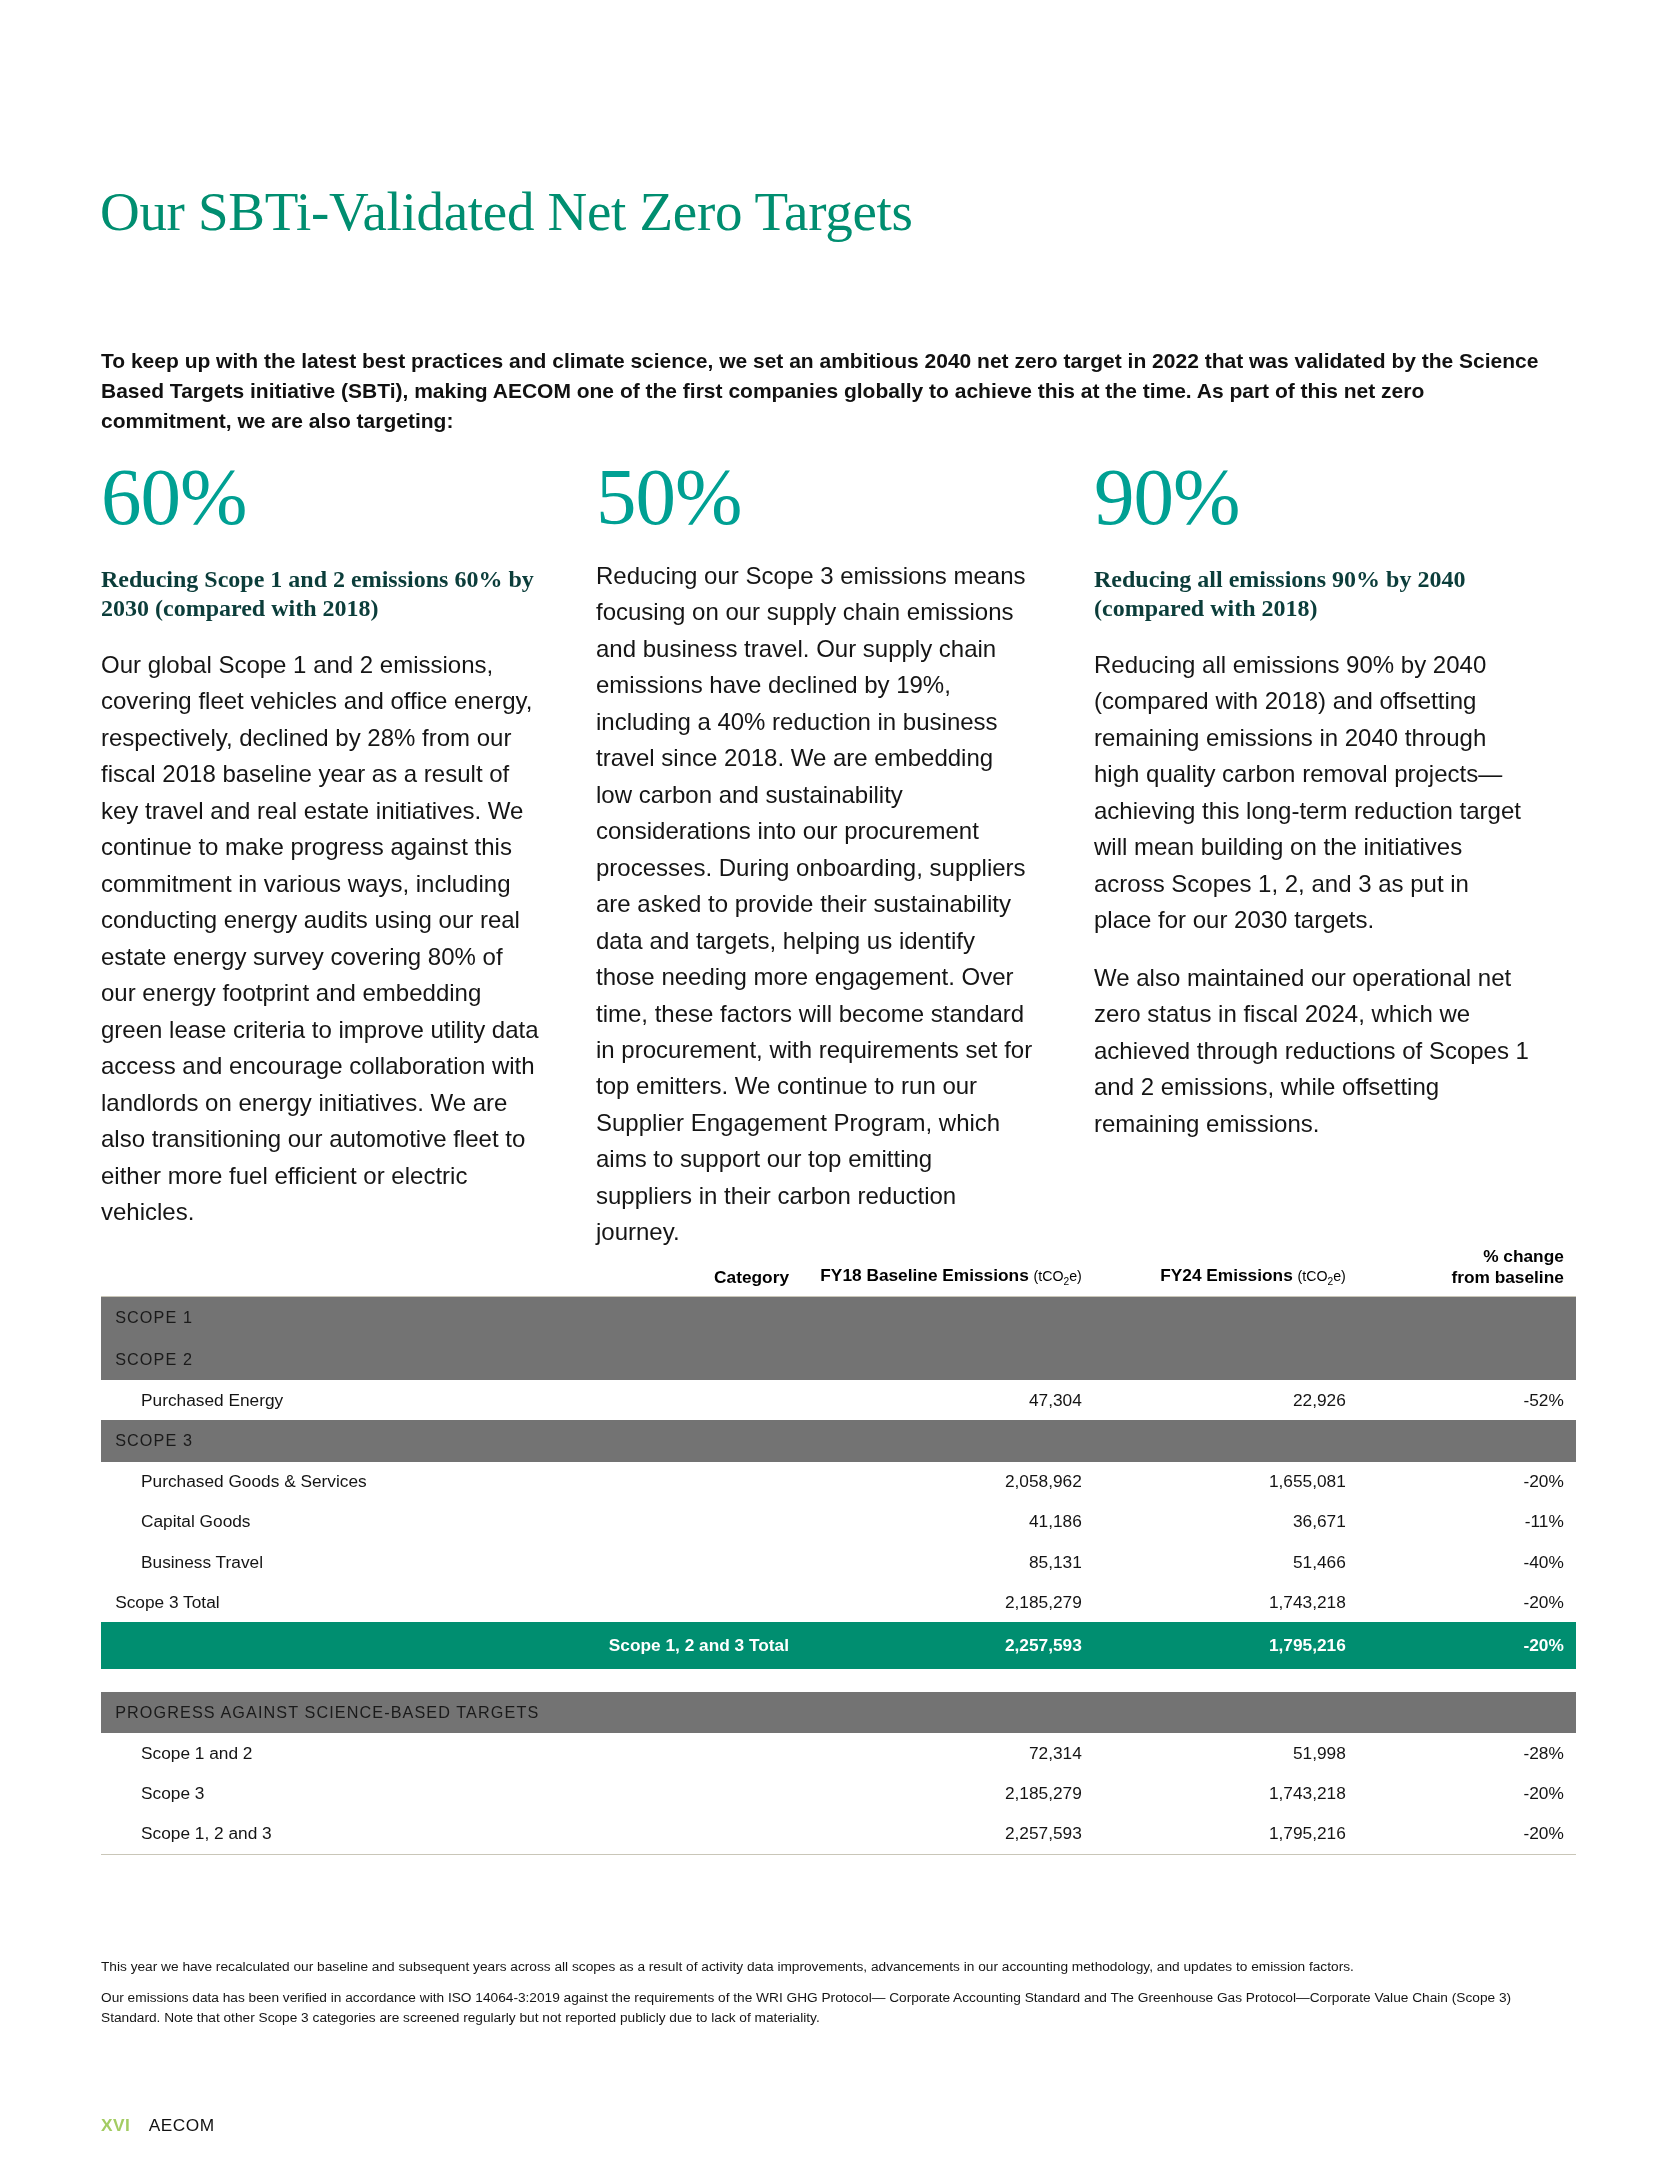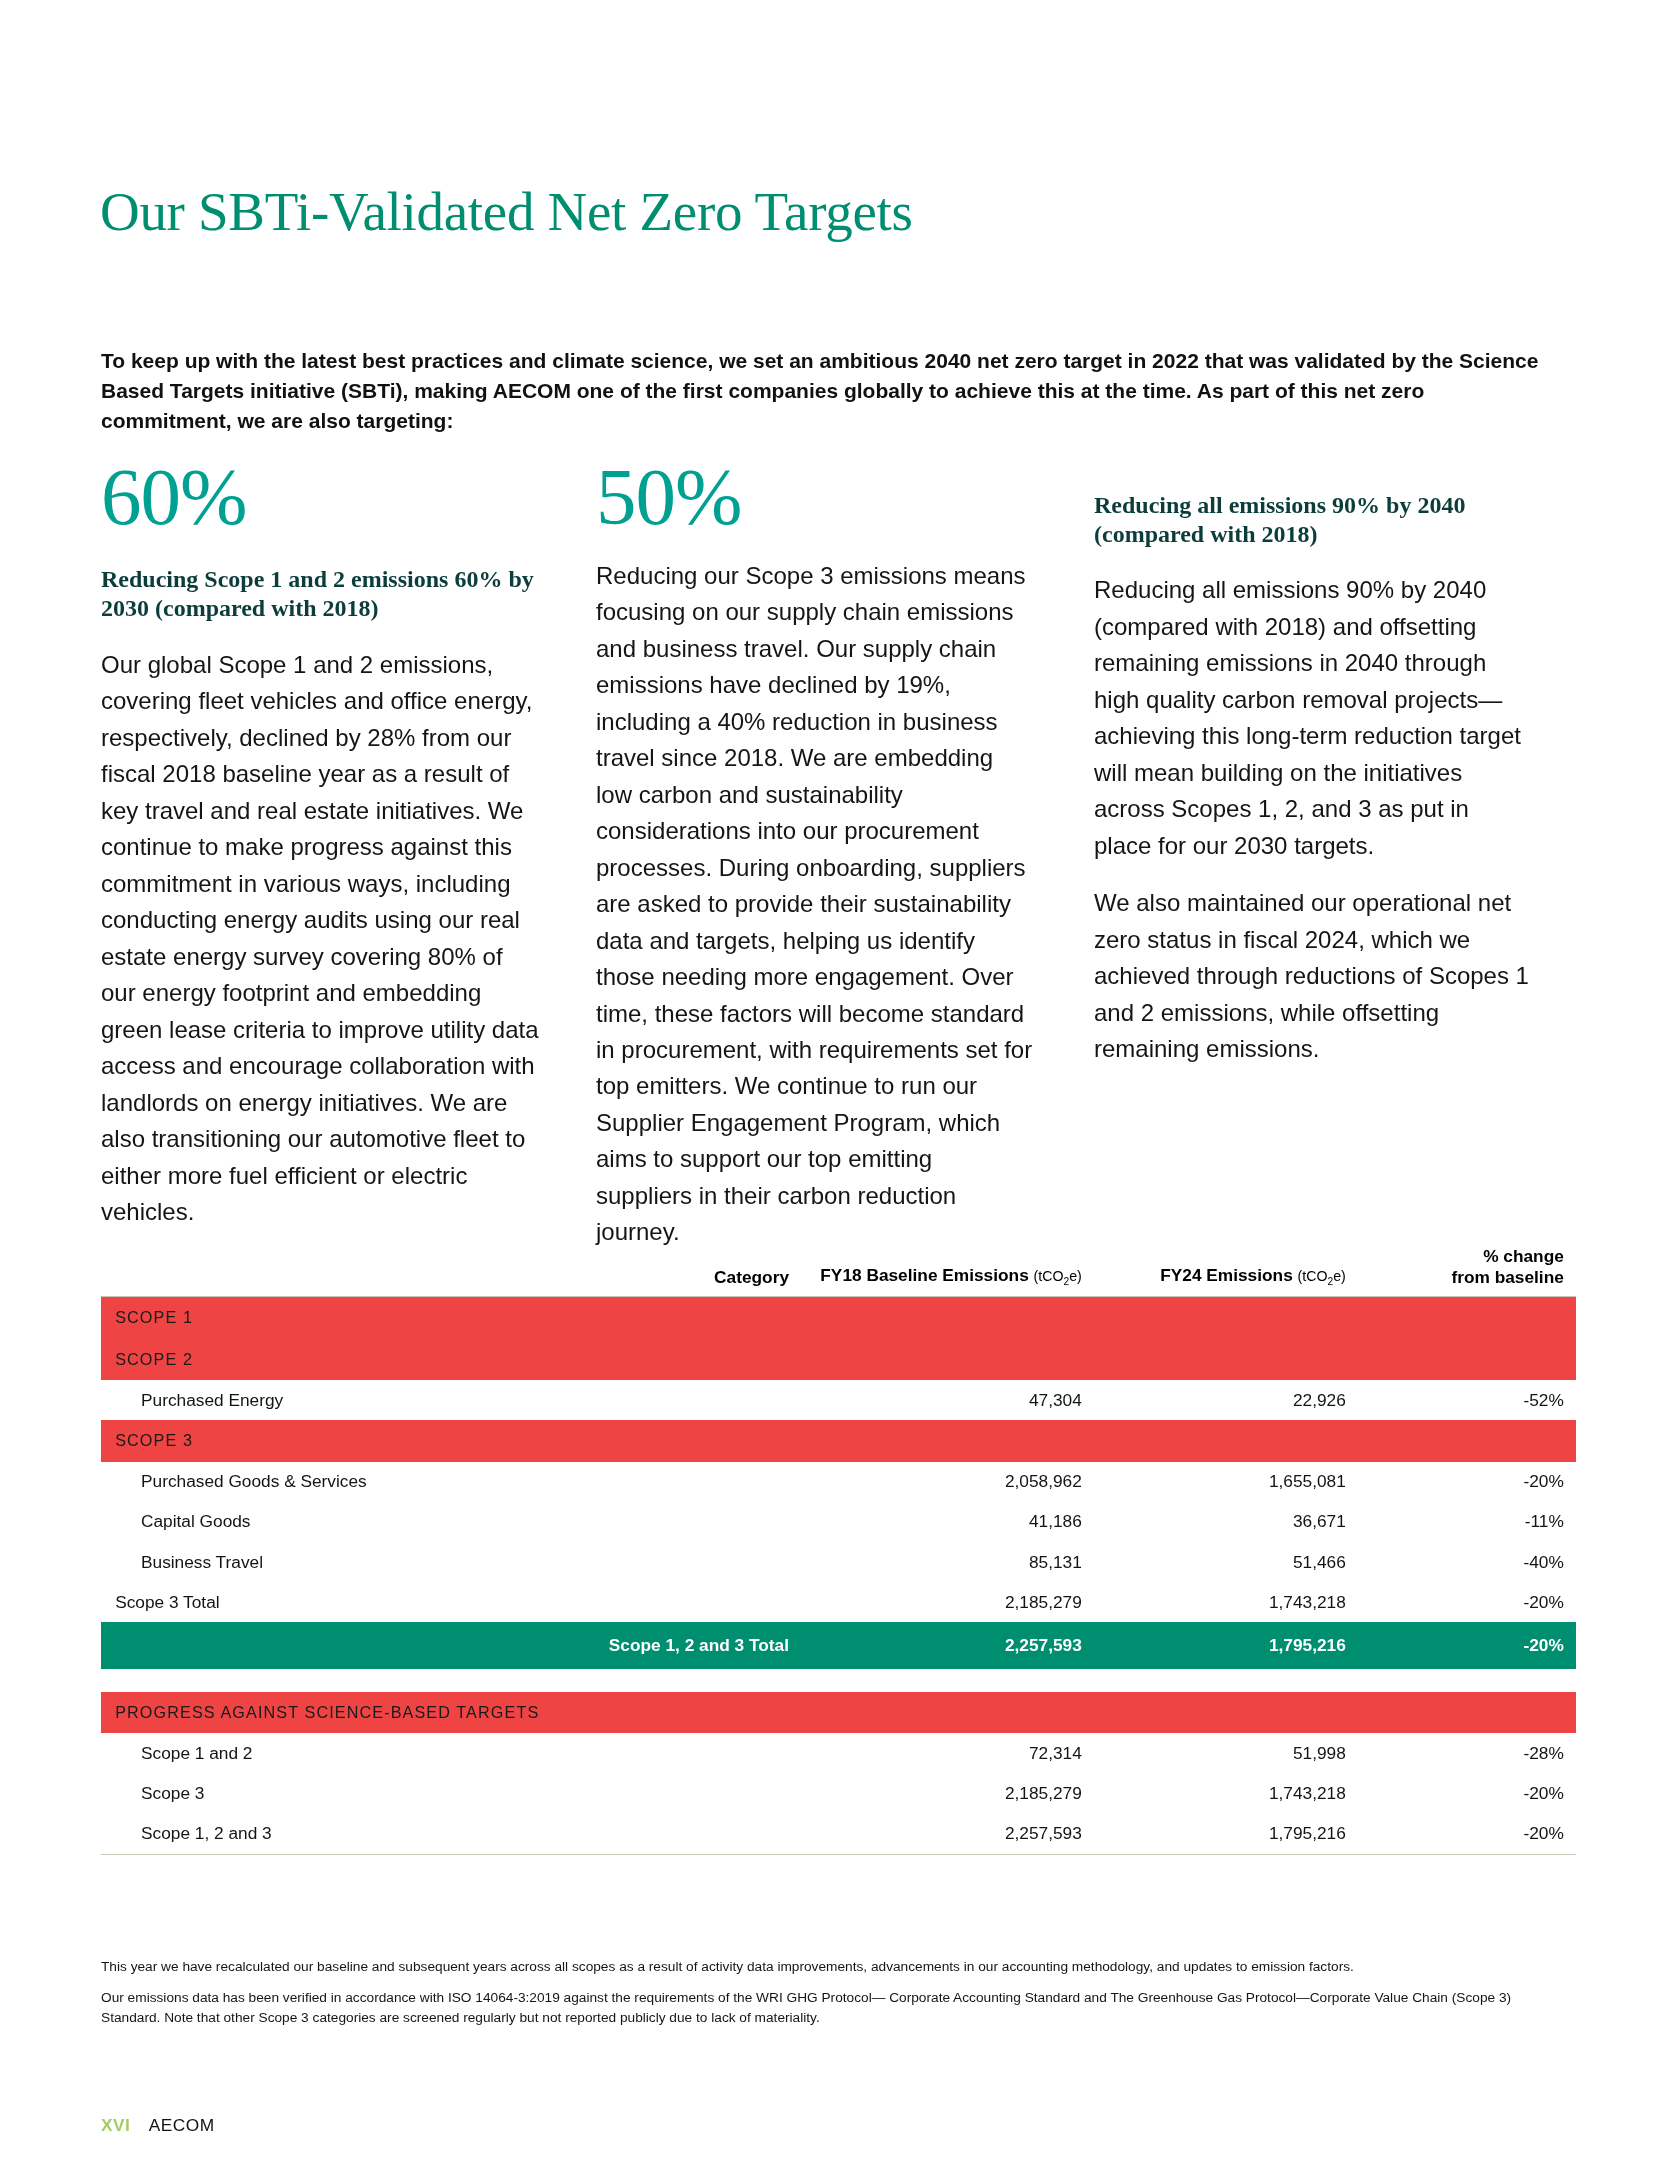--- a/index.html
+++ b/index.html
@@ -66,21 +66,21 @@
     font-size:17.3px; font-weight:700; color:#000;
     text-align:right; vertical-align:bottom;
     padding:0 12.2px 8.1px 0; line-height:1.22;
     border-bottom:1.5px solid #C9C6B8;
   }
   th.h.left { text-align:right; padding-left:14.2px; padding-right:0; }
   th.h .unit { font-weight:400; font-size:14.2px; }
   th.h .unit sub { font-size:10.2px; }
 
   tr.scope-head td {
-    background:#ef4444; font-size:16.2px; letter-spacing:1.1px;
+    background:#737373; font-size:16.2px; letter-spacing:1.1px;
     color:#1a1a1a; padding:11.2px 0 11.2px 14.2px; font-weight:400;
   }
   tr.data td {
     font-size:17.3px; color:#141414; padding:9.6px 12.2px 9.6px 0;
     text-align:right; font-weight:400;
   }
   tr.data td.label { text-align:left; padding-left:40px; padding-right:0; }
   tr.data td.label.nopad { padding-left:14.2px; }
 
   tr.total td {
@@ -117,20 +117,21 @@
       <div class="subhead">Reducing Scope 1 and 2 emissions 60% by 2030 (compared with 2018)</div>
       <div class="body-p">Our global Scope 1 and 2 emissions, covering fleet vehicles and office energy, respectively, declined by 28% from our fiscal 2018 baseline year as a result of key travel and real estate initiatives. We continue to make progress against this commitment in various ways, including conducting energy audits using our real estate energy survey covering 80% of our energy footprint and embedding green lease criteria to improve utility data access and encourage collaboration with landlords on energy initiatives. We are also transitioning our automotive fleet to either more fuel efficient or electric vehicles.</div>
     </div>
 
     <div class="col c2">
       <div class="bignum">50%</div>
       <div class="body-p">Reducing our Scope 3 emissions means focusing on our supply chain emissions and business travel. Our supply chain emissions have declined by 19%, including a 40% reduction in business travel since 2018. We are embedding low carbon and sustainability considerations into our procurement processes. During onboarding, suppliers are asked to provide their sustainability data and targets, helping us identify those needing more engagement. Over time, these factors will become standard in procurement, with requirements set for top emitters. We continue to run our Supplier Engagement Program, which aims to support our top emitting suppliers in their carbon reduction journey.</div>
     </div>
 
     <div class="col c3">
+      <div class="bignum">90%</div>
       <div class="subhead">Reducing all emissions 90% by 2040 (compared with 2018)</div>
       <div class="body-p">Reducing all emissions 90% by 2040 (compared with 2018) and offsetting remaining emissions in 2040 through high quality carbon removal projects—achieving this long-term reduction target will mean building on the initiatives across Scopes 1, 2, and 3 as put in place for our 2030 targets.</div>
       <div class="body-p">We also maintained our operational net zero status in fiscal 2024, which we achieved through reductions of Scopes 1 and 2 emissions, while offsetting remaining emissions.</div>
     </div>
 
   </div>
 
   <div class="tbl-wrap">
     <table class="emissions">
       <colgroup>

